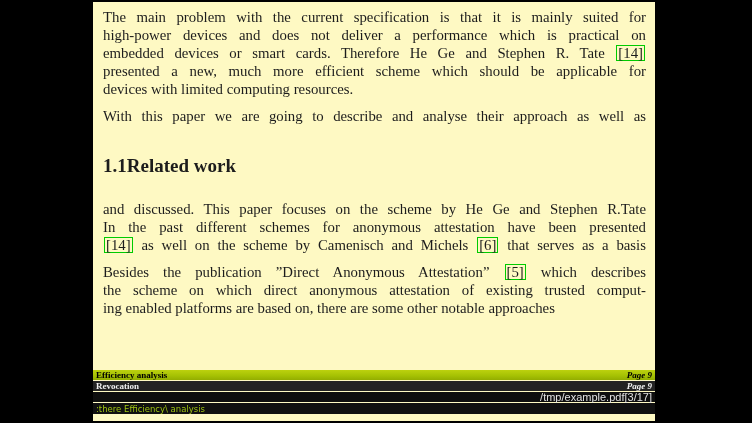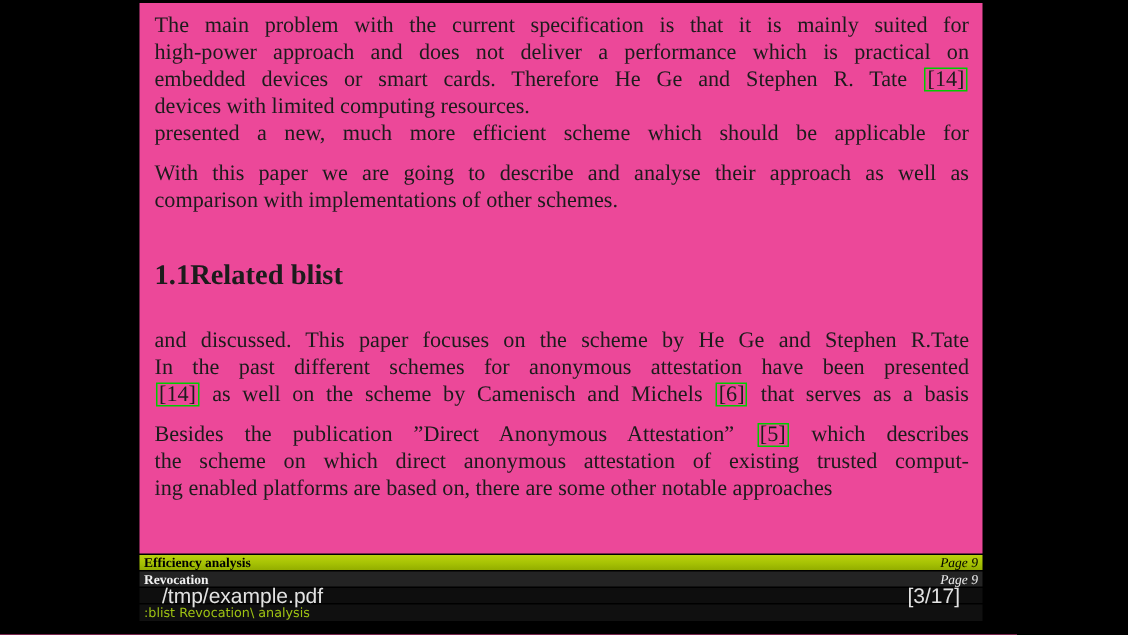--- a/index.html
+++ b/index.html
@@ -9,22 +9,22 @@
     overflow: hidden;
     position: relative;
     font-family: "Liberation Serif", serif;
   }
   .screen { position: absolute; inset: 0; }
 
   
   .page {
     position: absolute;
     left: 93px; top: 2px;
-    width: 562px; height: 367px;
-    background: #ec4899;
+    width: 562px; height: 419px;
+    background: #fef9c3;
     color: #1c1c1c;
     padding: 6px 9px 0 10px;
     box-sizing: border-box;
     overflow: hidden;
   }
   .para { margin: 0 0 9px 0; }
   .line {
     font-size: 14.8px;
     line-height: 18px;
     text-align: justify;
@@ -64,29 +64,29 @@
     font-weight: bold;
     font-family: "Liberation Serif", serif;
     background: #232323;
     color: #f0f0f0;
     cursor: pointer;
   }
   .orow.active {
     background: linear-gradient(to bottom, #bcd10e 0%, var(--highlight, #a6c204) 55%, #93ad00 100%);
     color: #000;
   }
-  .orow .opage { font-style: italic; font-weight: normal; margin-left: 45px; }
+  .orow .opage { font-style: italic; font-weight: bold; margin-left: 45px; }
   .statusrow {
     height: 10px;
     margin-bottom: 1px;
     display: flex;
-    justify-content: space-between;
+    justify-content: flex-end;
     align-items: center;
-    padding: 0 15px;
-    font-size: 14px;
+    padding: 0 3px;
+    font-size: 11px;
     font-family: "Liberation Sans", sans-serif;
     background: #0e0e0e;
     color: #e2e2e2;
   }
   .cmdrow {
     height: 11px;
     display: flex;
     align-items: center;
     padding: 0 3px;
     font-size: 8.5px;
@@ -97,30 +97,29 @@
 </style>
 </head>
 <body style="--highlight: #a6c204; --cite-border: #00cb00; --cmd-text: #9fc313;">
 
 <div class="screen">
 
   <div class="page">
     <div id="content">
         <div class="para">
           <div class="line">The main problem with the current specification is that it is mainly suited for</div>
-          <div class="line">high-power approach and does not deliver a performance which is practical on</div>
+          <div class="line">high-power devices and does not deliver a performance which is practical on</div>
           <div class="line">embedded devices or smart cards.  Therefore He Ge and Stephen R. Tate <span class="cite">[14]</span></div>
+          <div class="line">presented a new, much more efficient scheme which should be applicable for</div>
           <div class="line last">devices with limited computing resources.</div>
-          <div class="line">presented a new, much more efficient scheme which should be applicable for</div>
         </div>
         <div class="para">
           <div class="line">With this paper we are going to describe and analyse their approach as well as</div>
-          <div class="line last">comparison with implementations of other schemes.</div>
         </div>
-        <div class="heading"><span class="hnum">1.1</span><span>Related blist</span></div>
+        <div class="heading"><span class="hnum">1.1</span><span>Related work</span></div>
         <div class="para">
           <div class="line">and discussed. This paper focuses on the scheme by He Ge and Stephen R.Tate</div>
           <div class="line">In the past different schemes for anonymous attestation have been presented</div>
           <div class="line"><span class="cite">[14]</span> as well on the scheme by Camenisch and Michels <span class="cite">[6]</span> that serves as a basis</div>
         </div>
         <div class="para">
           <div class="line">Besides the publication ”Direct Anonymous Attestation” <span class="cite">[5]</span> which describes</div>
           <div class="line">the scheme on which direct anonymous attestation of existing trusted comput-</div>
           <div class="line last">ing enabled platforms are based on, there are some other notable approaches</div>
         </div>
@@ -138,17 +137,17 @@
           <span class="opage">Page 9</span>
         </div>
       </div>
 
     <div class="statusrow">
       <span>/tmp/example.pdf</span>
       <span>[3/17]</span>
     </div>
 
     <div class="cmdrow">
-      <span>:blist Revocation\ analysis</span>
+      <span>:there Efficiency\ analysis</span>
     </div>
   </div>
 
 </div>
 
 </body></html>

